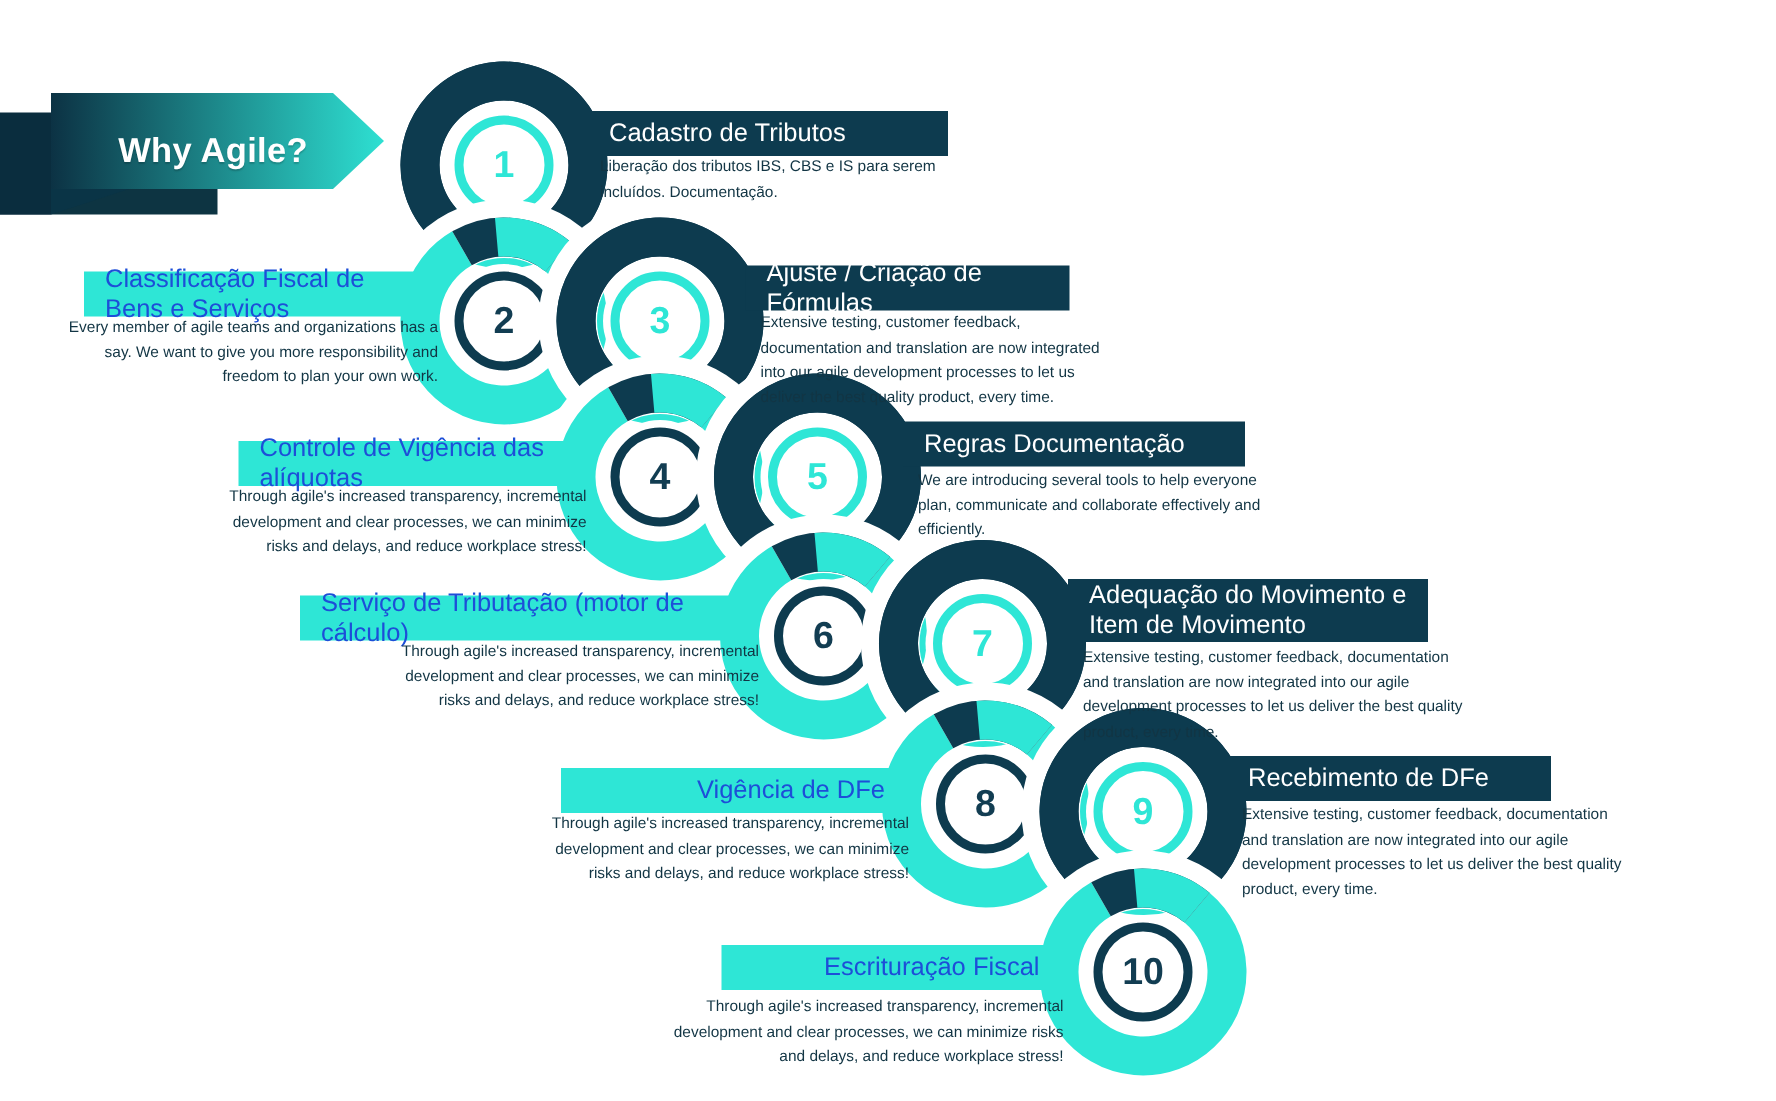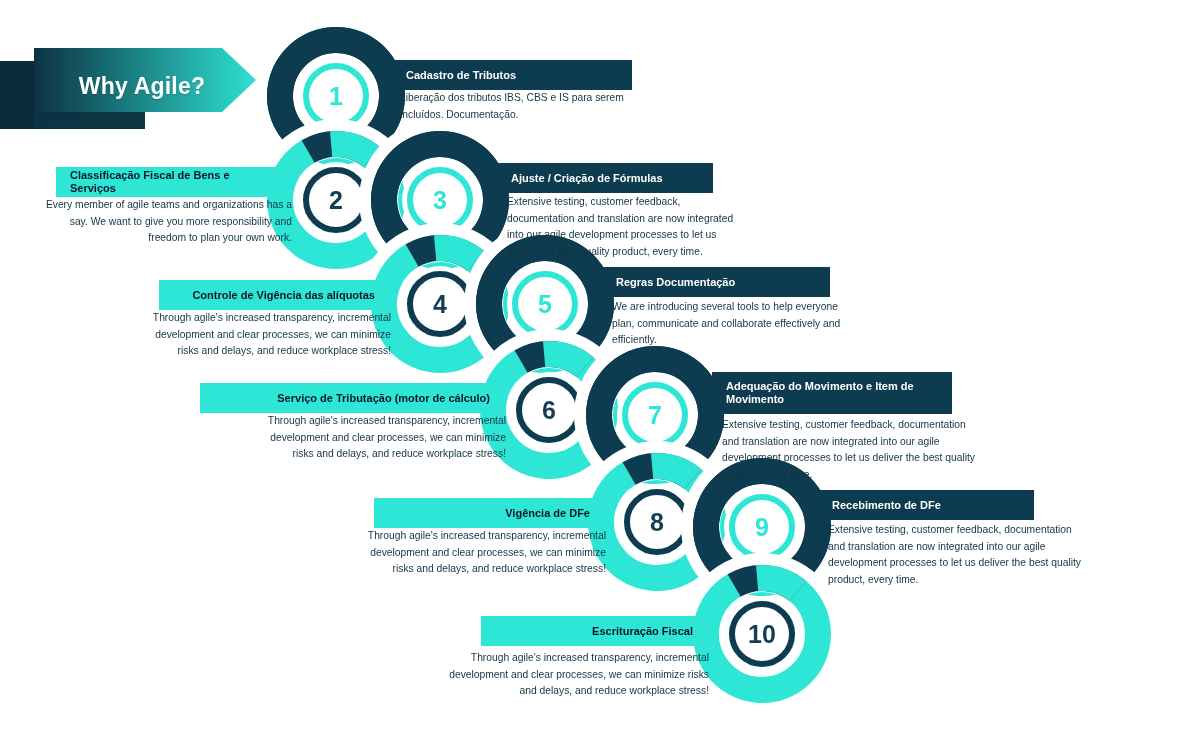--- a/index.html
+++ b/index.html
@@ -1,42 +1,42 @@
 <!DOCTYPE html>
 <html><head>
 <meta charset="utf-8">
 <style>
   html,body{margin:0;padding:0;background:#ffffff;}
   body{
     width:1184px;height:734px;position:relative;overflow:hidden;
     font-family:"Liberation Sans","DejaVu Sans",sans-serif;
     -webkit-font-smoothing:antialiased;
   }
-  #canvas{position:absolute;left:0;top:4px;width:1184px;height:564px;}
+  #canvas{position:absolute;left:0;top:18px;width:1184px;height:564px;}
 
   
   .banner-wrap{position:absolute;left:0;top:32px;width:260px;height:100px;}
   .banner-title{
     position:absolute;left:0;top:0;width:260px;height:100px;
     display:flex;align-items:center;justify-content:center;
     color:#ffffff;font-size:23px;font-weight:bold;letter-spacing:.2px;
     padding-left:24px;box-sizing:border-box;
     text-shadow:0 1px 1px rgba(0,0,0,.18);
   }
 
   
   .step{position:absolute;}
   .bar{
     position:absolute;height:30px;display:flex;align-items:center;
-    font-size:11px;font-weight:bold;box-sizing:border-box;
+    font-size:17px;font-weight:normal;box-sizing:border-box;
     line-height:1.15;
   }
   .bar.two-line{height:42px;align-items:center;}
   .bar.navy{background:#0d3b4f;color:#ffffff;padding:0 14px 0 14px;justify-content:flex-start;}
-  .bar.teal{background:#2ee6d6;color:#0f172a;padding:0 16px 0 14px;justify-content:flex-end;}
+  .bar.teal{background:#2ee6d6;color:#1d4ed8;padding:0 16px 0 14px;justify-content:flex-end;}
   .body-text{
     position:absolute;font-size:10.3px;line-height:1.62;color:#123544;
     font-weight:400;
   }
   .body-text.right-col{text-align:left;}
   .body-text.left-col{text-align:right;}
 
   .numlabel{
     position:absolute;display:flex;align-items:center;justify-content:center;
     font-size:25px;font-weight:bold;width:60px;height:60px;

